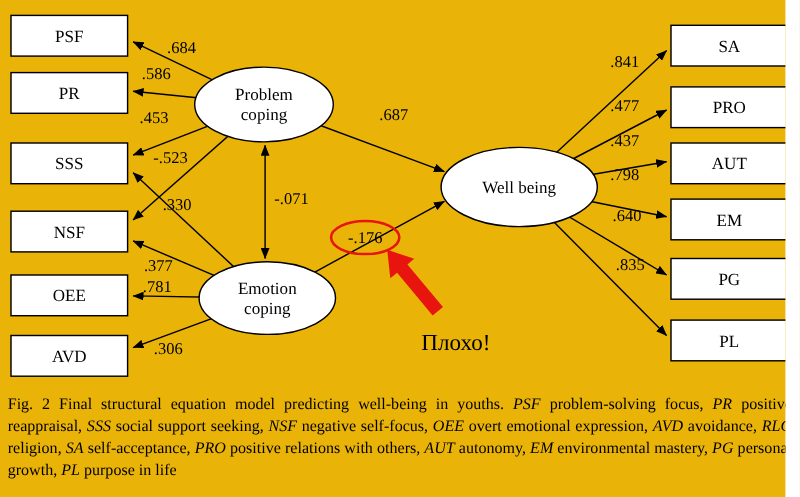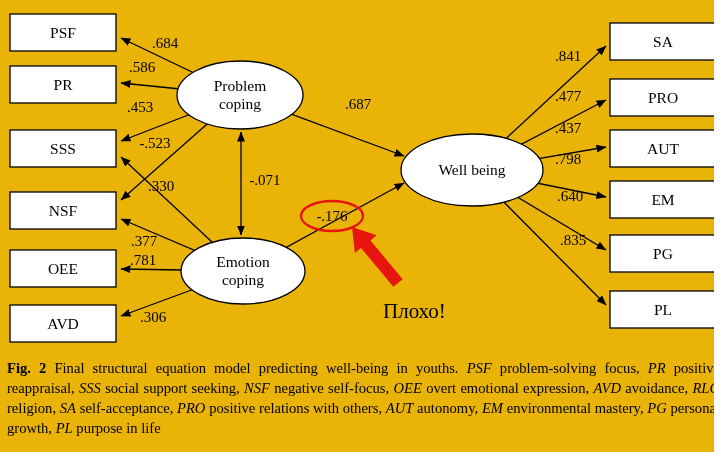--- a/index.html
+++ b/index.html
@@ -17,21 +17,21 @@
   .obs-label { font-size:15.5px; text-anchor:middle; }
   .lat-label { font-size:15.5px; text-anchor:middle; }
   .coef { font-size:15px; text-anchor:middle; }
   .red-ellipse { fill:none; stroke-width:2.3; }
   .red-note { font-size:21px; }
   .caption {
     width:713px; margin:6px 7px 0 7px;
     font-size:14.6px; line-height:20px;
     text-align:justify; color:#000;
   }
-  .seg-bold { font-weight:bold; }
+  .seg-bold { font-weight:normal; }
   .seg-italic { font-style:italic; }
 </style>
 </head>
 <body>
 
 <div class="page">
 
   <svg width="727" height="352" viewBox="0 0 727 352">
     <defs>
       <marker id="arr" viewBox="0 0 10 8" markerWidth="10" markerHeight="8" markerUnits="userSpaceOnUse" refX="9.5" refY="4" orient="auto-start-reverse">

